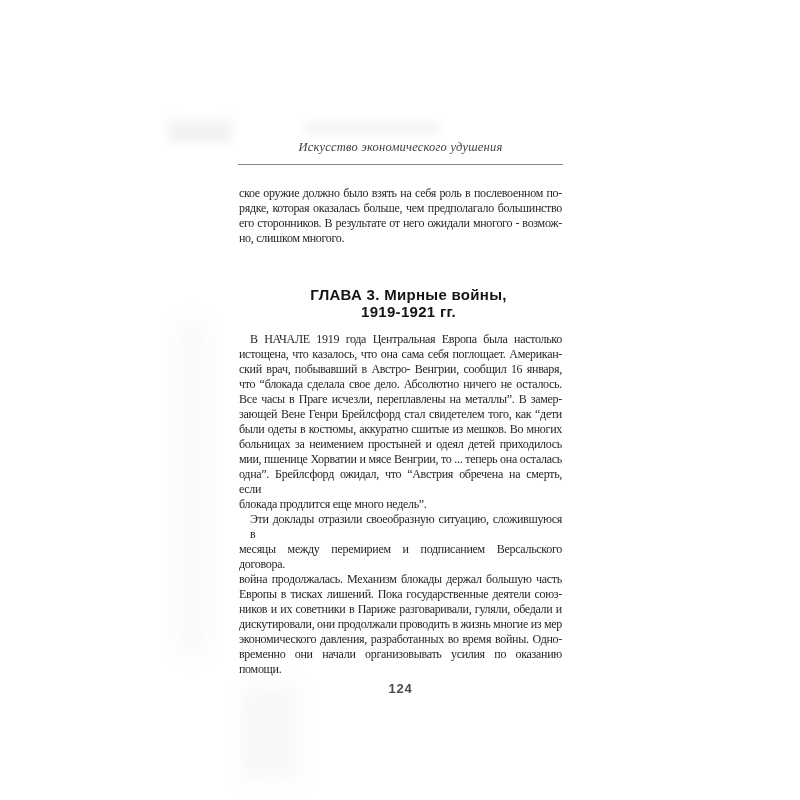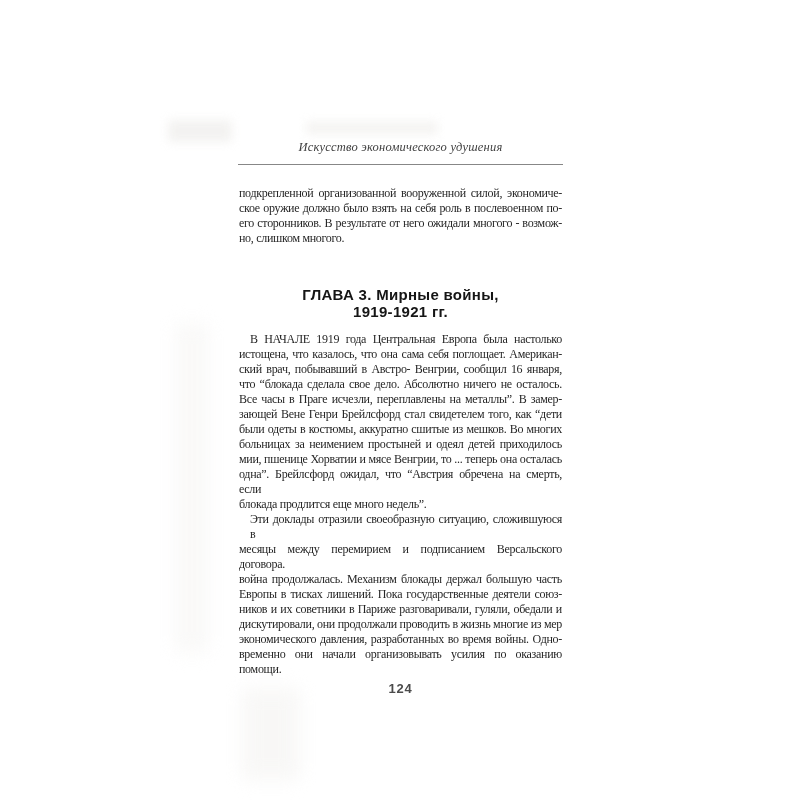--- a/index.html
+++ b/index.html
@@ -67,21 +67,21 @@
     white-space: normal;
   }
   .end {
     text-align: left;
     text-align-last: left;
   }
   .ind { padding-left: 11px; }
   .chapter-heading {
     position: absolute;
     top: 259px;
-    left: 0;
+    left: 8px;
     width: 100%;
     text-align: center;
     font-family: "Liberation Sans", sans-serif;
     font-weight: 700;
     font-size: 15px;
     line-height: 16.5px;
     letter-spacing: 0.3px;
     color: #151515;
   }
   .page-number {
@@ -106,22 +106,22 @@
   <div class="artifact a2"></div>
   <div class="artifact a3"></div>
   <div class="artifact a4"></div>
 
   <div class="column">
 
     <div class="running-header">Искусство экономического удушения</div>
     <div class="header-rule"></div>
 
     <div class="para para-cont">
-      <div class="ln">подкрепленной организованной вооруженной силой, экономиче-</div>
       <div class="ln">ское оружие должно было взять на себя роль в послевоенном по-</div>
+      <div class="ln">рядке, которая оказалась больше, чем предполагало большинство</div>
       <div class="ln">его сторонников. В результате от него ожидали многого - возмож-</div>
       <div class="ln end">но, слишком многого.</div>
     </div>
 
     <div class="chapter-heading">
       <div>ГЛАВА 3. Мирные войны,</div>
       <div>1919-1921 гг.</div>
     </div>
 
     <div class="para body-block">

